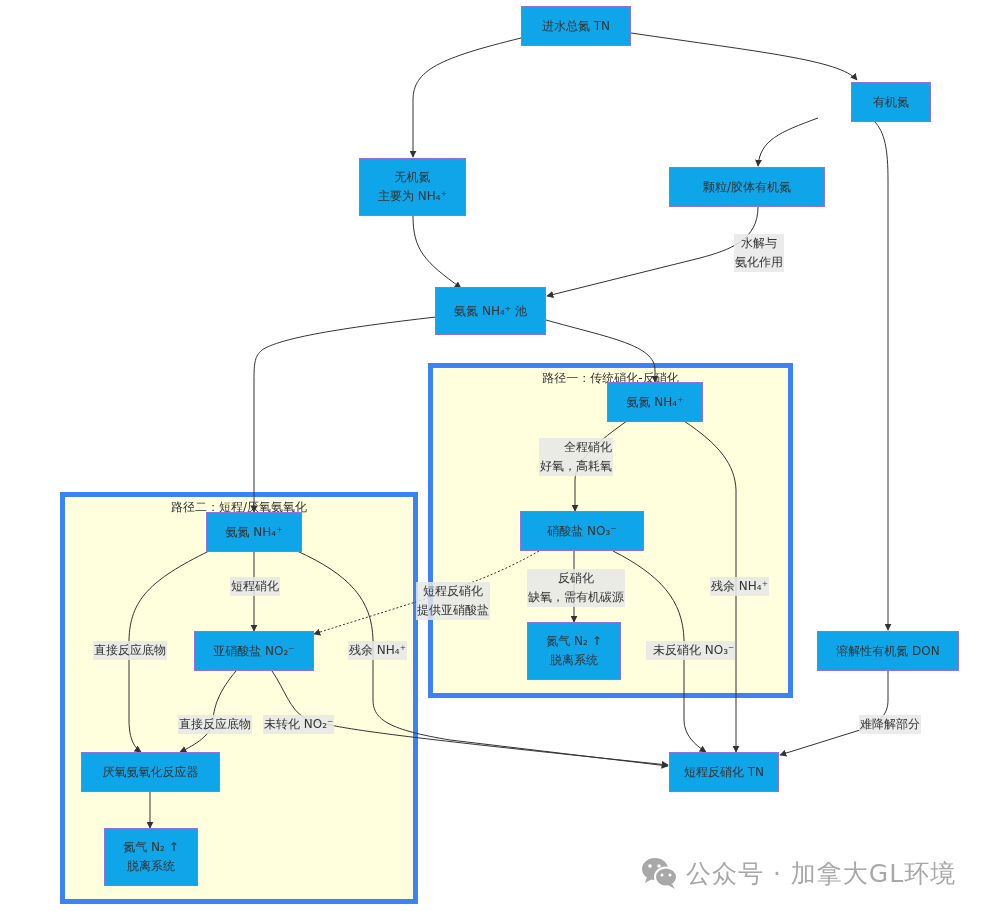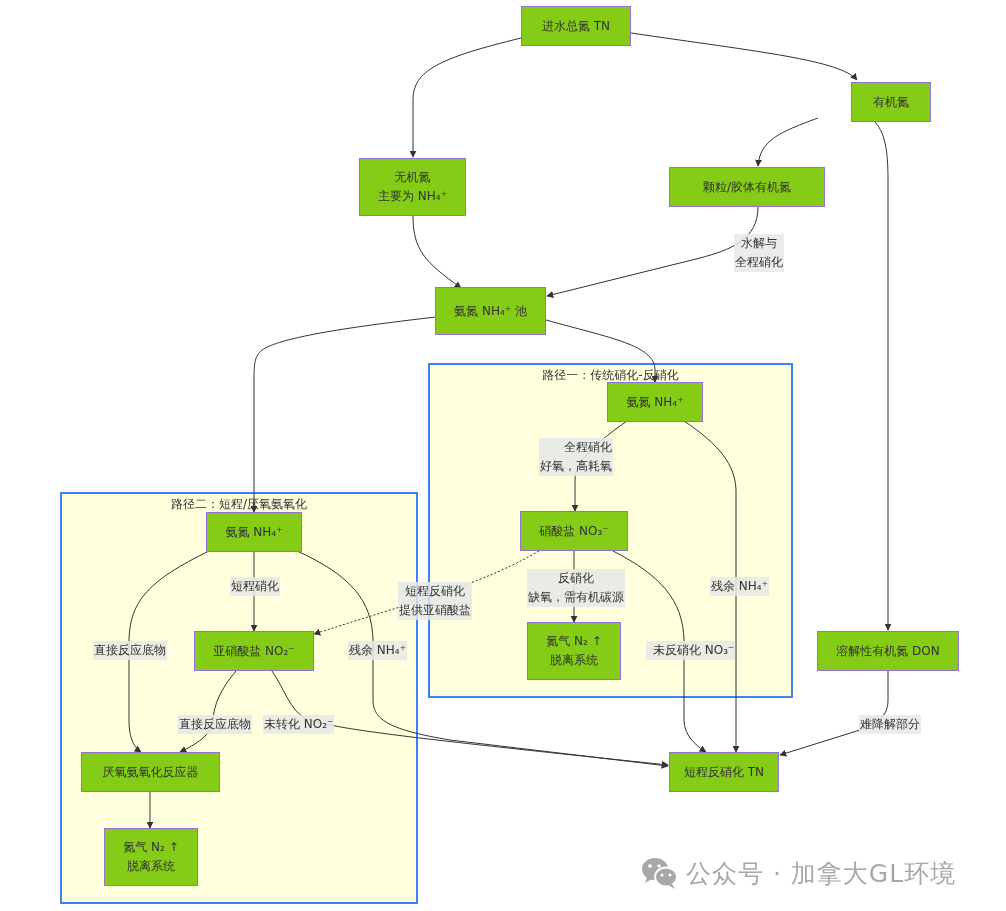--- a/index.html
+++ b/index.html
@@ -1,21 +1,21 @@
 <!DOCTYPE html>
 <html><head>
 <meta charset="utf-8">
 <style>
   html, body { margin:0; padding:0; background:#ffffff; }
   body { width:1006px; height:911px; position:relative; overflow:hidden;
          font-family:"DejaVu Sans","Liberation Sans",sans-serif; color:#333333; }
   #stage { position:absolute; left:0; top:0; width:1006px; height:911px; }
-  .cluster { position:absolute; background:#ffffde; border:2px solid #3b82f6; box-sizing:border-box; }
+  .cluster { position:absolute; background:#ffffde; border:5px solid #3b82f6; box-sizing:border-box; }
   .cluster-title { position:absolute; left:0; right:0; top:2px; text-align:center; font-size:12px; color:#333; }
-  .node { position:absolute; background:#84cc16; border:1px solid #9370db; box-sizing:border-box;
+  .node { position:absolute; background:#0ea5e9; border:1px solid #9370db; box-sizing:border-box;
           display:flex; align-items:center; justify-content:center; text-align:center;
           font-size:12px; line-height:19px; color:#333; white-space:pre-line; }
   .elabel { position:absolute; background:rgba(232,232,232,0.85); font-size:12px; line-height:19px;
             color:#333; text-align:center; white-space:pre-line; padding:0 1px; }
   svg.edges { position:absolute; left:0; top:0; }
   .watermark { position:absolute; left:640px; top:853px; height:40px; display:flex; align-items:center;
                font-size:25px; color:#a8a8a8; letter-spacing:1px; }
   .wm-icon { width:40px; height:36px; margin-right:6px; position:relative; }
 </style>
 </head>
@@ -61,42 +61,42 @@
   </svg>
 
   <div class="node" style="left:521px;top:6px;width:110px;height:40px;">进水总氮 TN</div>
   <div class="node" style="left:817px;top:82px;width:80px;height:40px;margin-left:34px;">有机氮</div>
   <div class="node" style="left:359px;top:158px;width:107px;height:58px;">无机氮
 主要为 NH₄⁺</div>
   <div class="node" style="left:669px;top:167px;width:156px;height:40px;">颗粒/胶体有机氮</div>
   <div class="node" style="left:435px;top:287px;width:111px;height:48px;">氨氮 NH₄⁺ 池</div>
 
   <div class="node" style="left:607px;top:382px;width:96px;height:40px;">氨氮 NH₄⁺</div>
-  <div class="node" style="left:520px;top:511px;width:108px;height:40px;">硝酸盐 NO₃⁻</div>
+  <div class="node" style="left:520px;top:511px;width:124px;height:40px;">硝酸盐 NO₃⁻</div>
   <div class="node" style="left:527px;top:622px;width:94px;height:58px;">氮气 N₂ ↑
 脱离系统</div>
 
   <div class="node" style="left:206px;top:512px;width:96px;height:40px;">氨氮 NH₄⁺</div>
   <div class="node" style="left:194px;top:631px;width:120px;height:40px;">亚硝酸盐 NO₂⁻</div>
   <div class="node" style="left:81px;top:752px;width:139px;height:40px;">厌氧氨氧化反应器</div>
   <div class="node" style="left:104px;top:828px;width:94px;height:58px;">氮气 N₂ ↑
 脱离系统</div>
 
   <div class="node" style="left:817px;top:631px;width:142px;height:40px;">溶解性有机氮 DON</div>
   <div class="node" style="left:669px;top:752px;width:110px;height:40px;">短程反硝化 TN</div>
 
   <div class="elabel" style="left:734px;top:234px;">水解与
-全程硝化</div>
+氨化作用</div>
   <div class="elabel" style="left:539px;top:438px;text-align:right;">全程硝化
 好氧，高耗氧</div>
   <div class="elabel" style="left:527px;top:569px;">反硝化
 缺氧，需有机碳源</div>
   <div class="elabel" style="left:710px;top:577px;">残余 NH₄⁺</div>
   <div class="elabel" style="left:646px;top:641px;padding-left:7px;">未反硝化 NO₃⁻</div>
-  <div class="elabel" style="left:398px;top:582px;">短程反硝化
+  <div class="elabel" style="left:416px;top:582px;">短程反硝化
 提供亚硝酸盐</div>
   <div class="elabel" style="left:230px;top:577px;">短程硝化</div>
   <div class="elabel" style="left:93px;top:641px;">直接反应底物</div>
   <div class="elabel" style="left:348px;top:641px;">残余 NH₄⁺</div>
   <div class="elabel" style="left:178px;top:715px;">直接反应底物</div>
   <div class="elabel" style="left:263px;top:715px;">未转化 NO₂⁻</div>
   <div class="elabel" style="left:859px;top:715px;">难降解部分</div>
 
   <div class="watermark">
     <span class="wm-icon">

